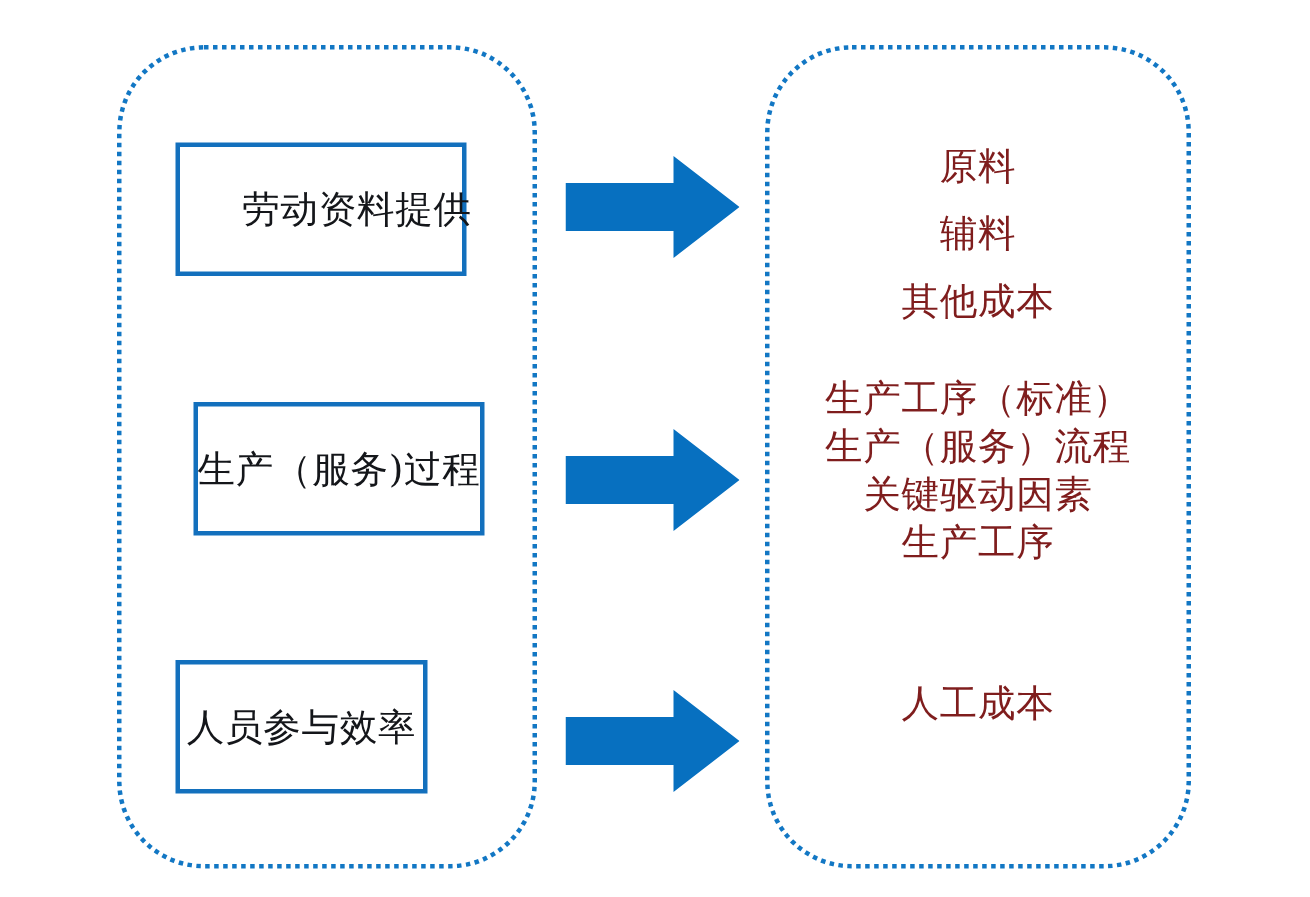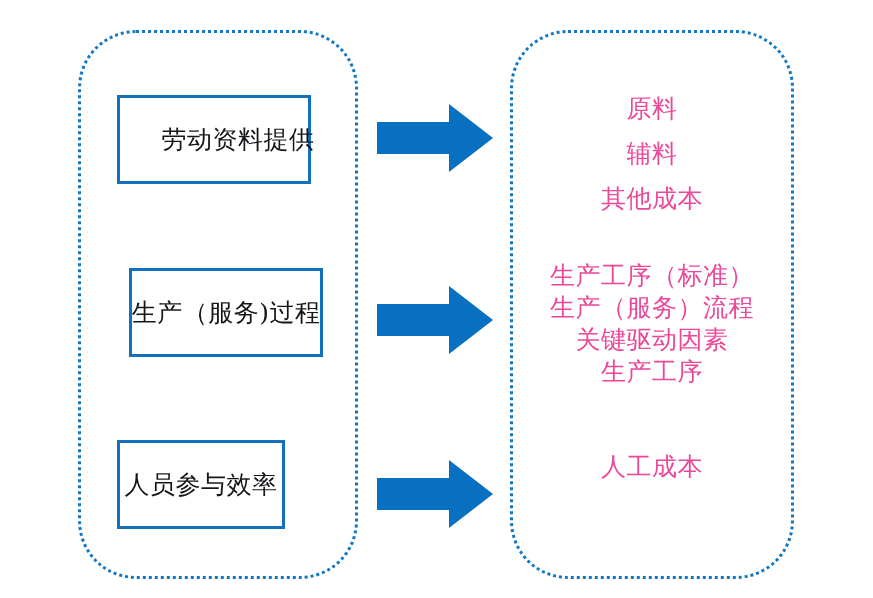--- a/index.html
+++ b/index.html
@@ -60,35 +60,34 @@
     height: 72px;
   }
   #arrow-1 { left: 377px; top: 102px; }
   #arrow-2 { left: 377px; top: 284px; }
   #arrow-3 { left: 377px; top: 458px; }
 
   
   .output-group {
     position: absolute;
     text-align: center;
-    color: #ec4899;
-    font-family: Liberation Mono, monospace;
+    color: #7f1d1d;
   }
   .output-group .out-line {
     font-size: 25px;
     white-space: nowrap;
     letter-spacing: 0.5px;
   }
   #out-materials {
     left: 512px; top: 88px; width: 280px;
   }
   #out-materials .out-line { line-height: 45px; }
 
   #out-process {
-    left: 512px; top: 262px; width: 280px;
+    left: 512px; top: 250px; width: 280px;
   }
   #out-process .out-line { line-height: 32px; }
 
   #out-labor {
     left: 512px; top: 450px; width: 280px;
   }
   #out-labor .out-line { line-height: 38px; }
 </style>
 </head>
 <body>

